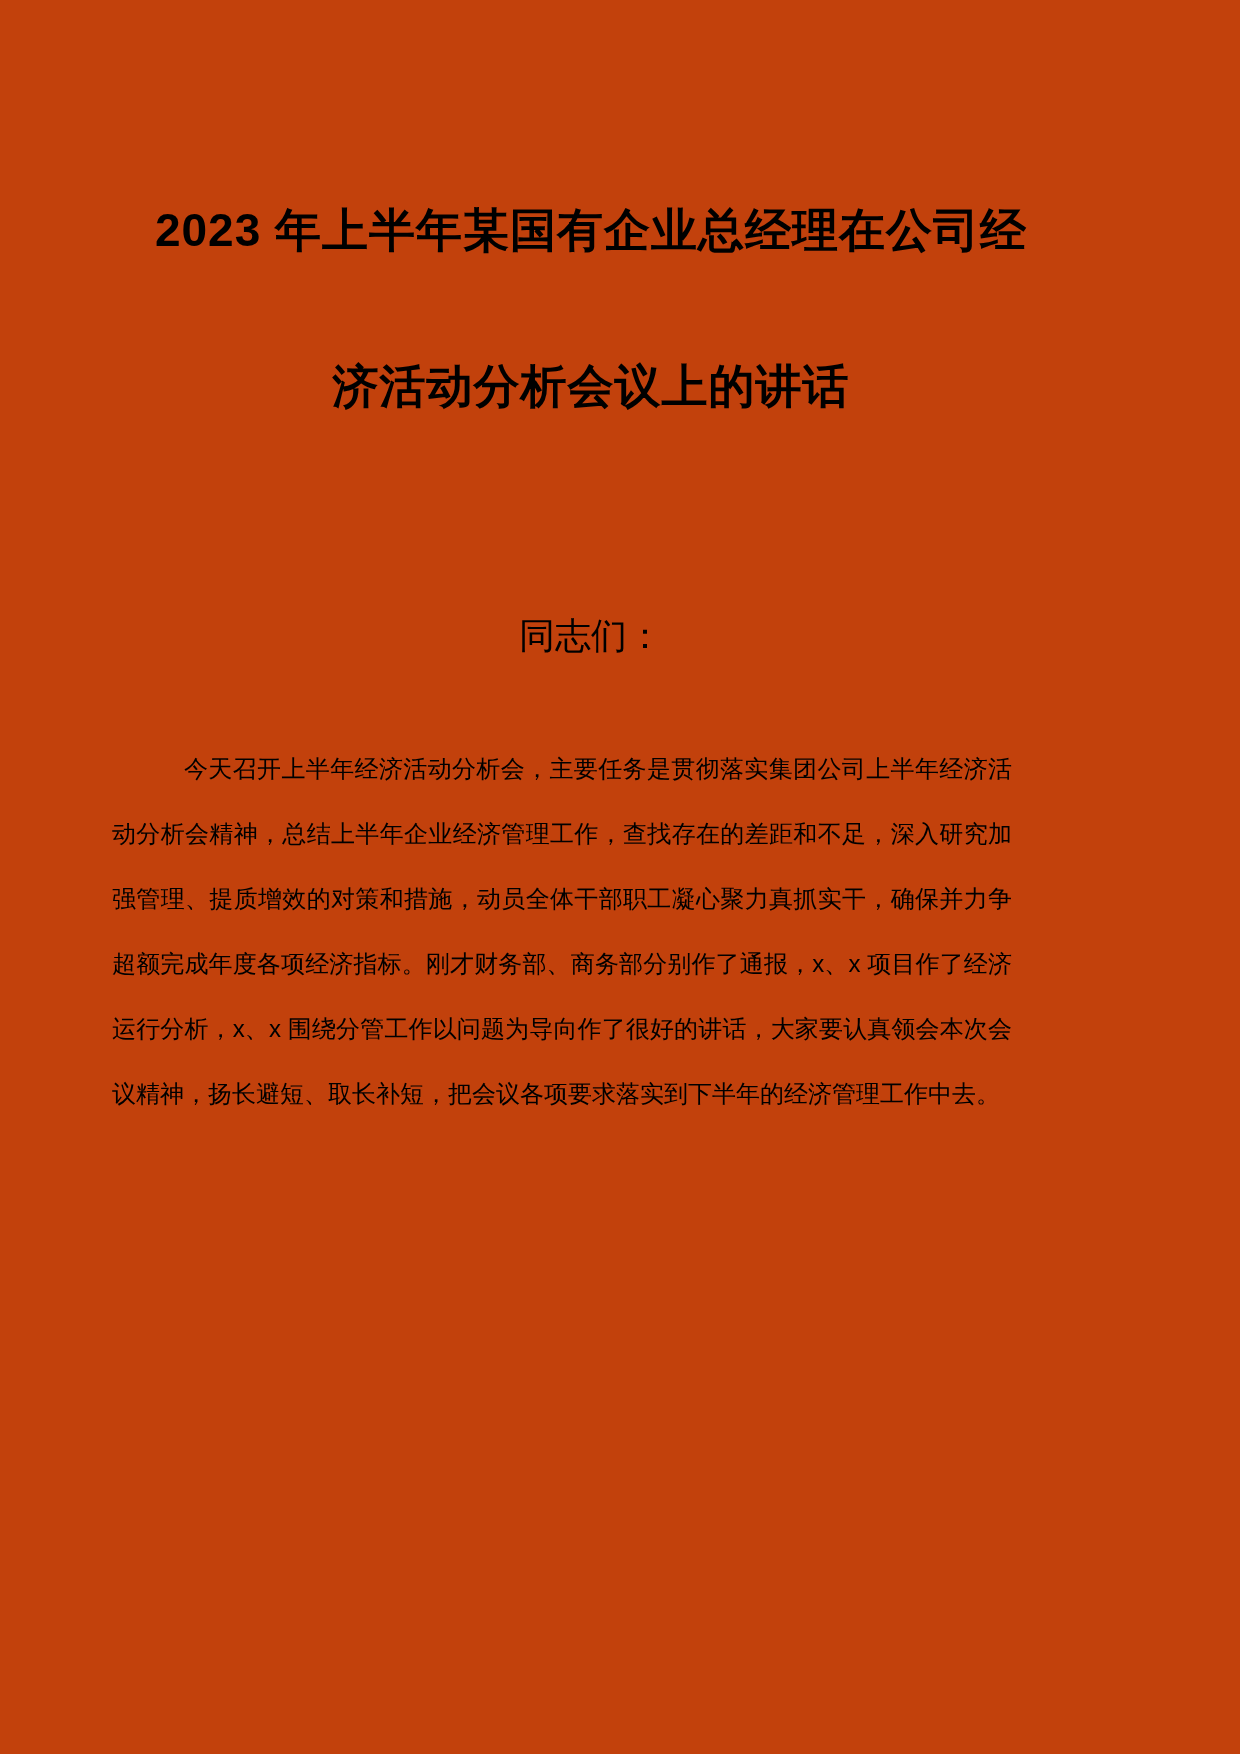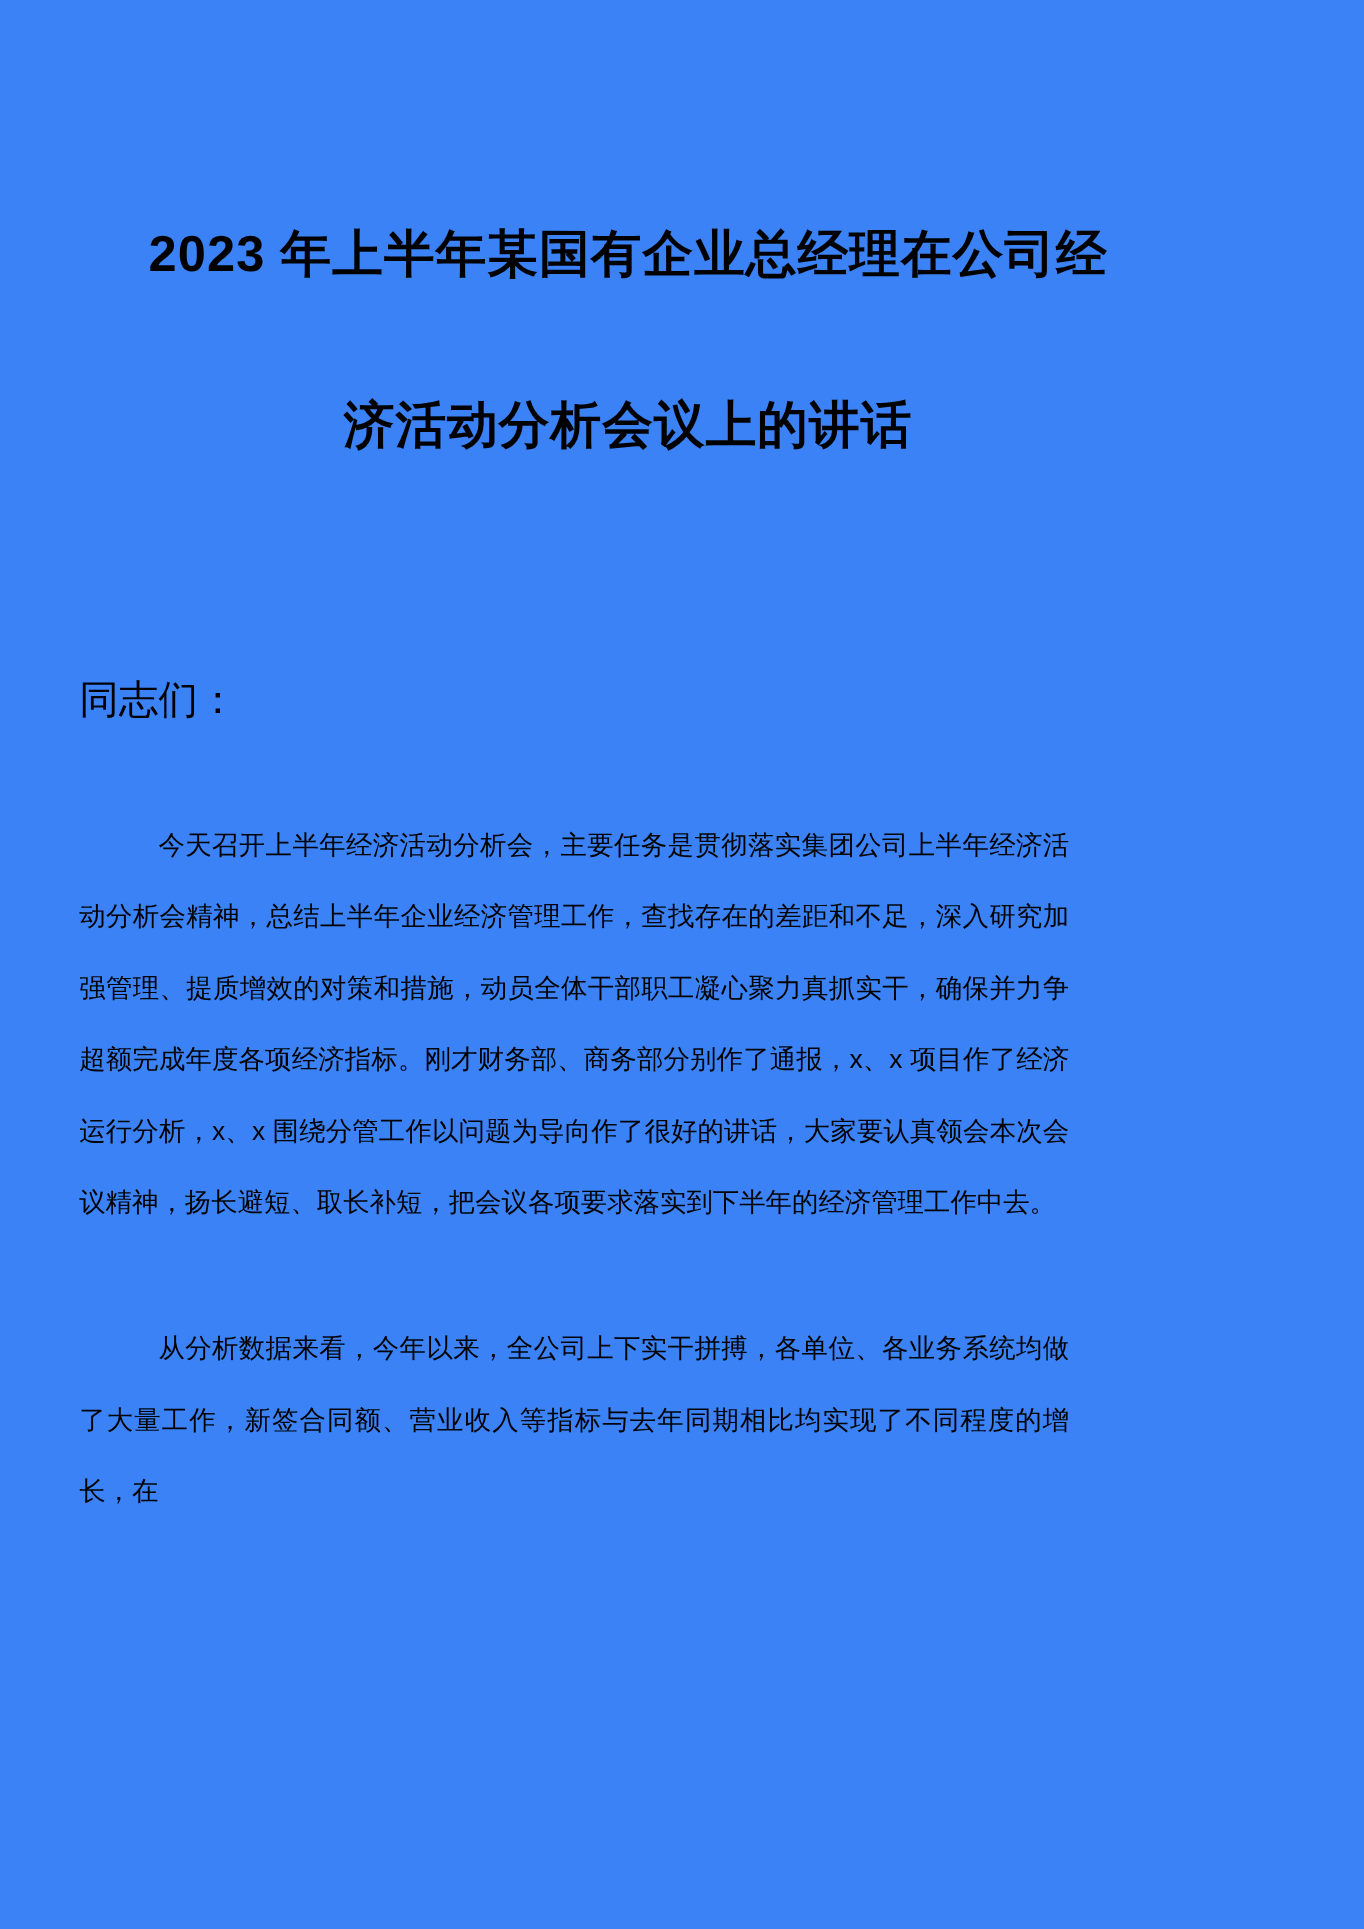--- a/index.html
+++ b/index.html
@@ -4,23 +4,23 @@
 <style>
   html, body {
     margin: 0;
     padding: 0;
     background: #ffffff;
   }
   .page {
     position: relative;
     width: 1240px;
     height: 1754px;
-    background: #3b82f6;
+    background: #c2410c;
     box-sizing: border-box;
-    padding: 0 170px 0 72px;
+    padding: 0 170px 0 112px;
     overflow: hidden;
     font-family: "Liberation Sans", sans-serif;
     color: #000000;
   }
   .doc-title {
     margin: 152px 0 0 0;
     font-size: 46px;
     line-height: 156px;
     font-weight: bold;
     text-align: center;
@@ -28,21 +28,21 @@
     color: #000000;
   }
   .doc-title .title-line {
     display: block;
   }
   .salutation {
     margin: 139px 0 0 0;
     font-size: 36px;
     line-height: 65px;
     font-weight: normal;
-    text-align: left;
+    text-align: center;
     color: #000000;
   }
   .body-para {
     margin: 68px 0 0 0;
     font-size: 24px;
     line-height: 65px;
     font-weight: normal;
     text-align: justify;
     text-justify: inter-ideograph;
     text-indent: 72px;
@@ -56,14 +56,13 @@
 <div class="page">
   <h1 class="doc-title">
     <span class="title-line">2023 年上半年某国有企业总经理在公司经</span>
     <span class="title-line">济活动分析会议上的讲话</span>
   </h1>
 
   <p class="salutation">同志们：</p>
 
   <p class="body-para">今天召开上半年经济活动分析会，主要任务是贯彻落实集团公司上半年经济活动分析会精神，总结上半年企业经济管理工作，查找存在的差距和不足，深入研究加强管理、提质增效的对策和措施，动员全体干部职工凝心聚力真抓实干，确保并力争超额完成年度各项经济指标。刚才财务部、商务部分别作了通报，x、x 项目作了经济运行分析，x、x 围绕分管工作以问题为导向作了很好的讲话，大家要认真领会本次会议精神，扬长避短、取长补短，把会议各项要求落实到下半年的经济管理工作中去。</p>
 
-  <p class="body-para">从分析数据来看，今年以来，全公司上下实干拼搏，各单位、各业务系统均做了大量工作，新签合同额、营业收入等指标与去年同期相比均实现了不同程度的增长，在</p>
 </div>
 
 </body></html>

